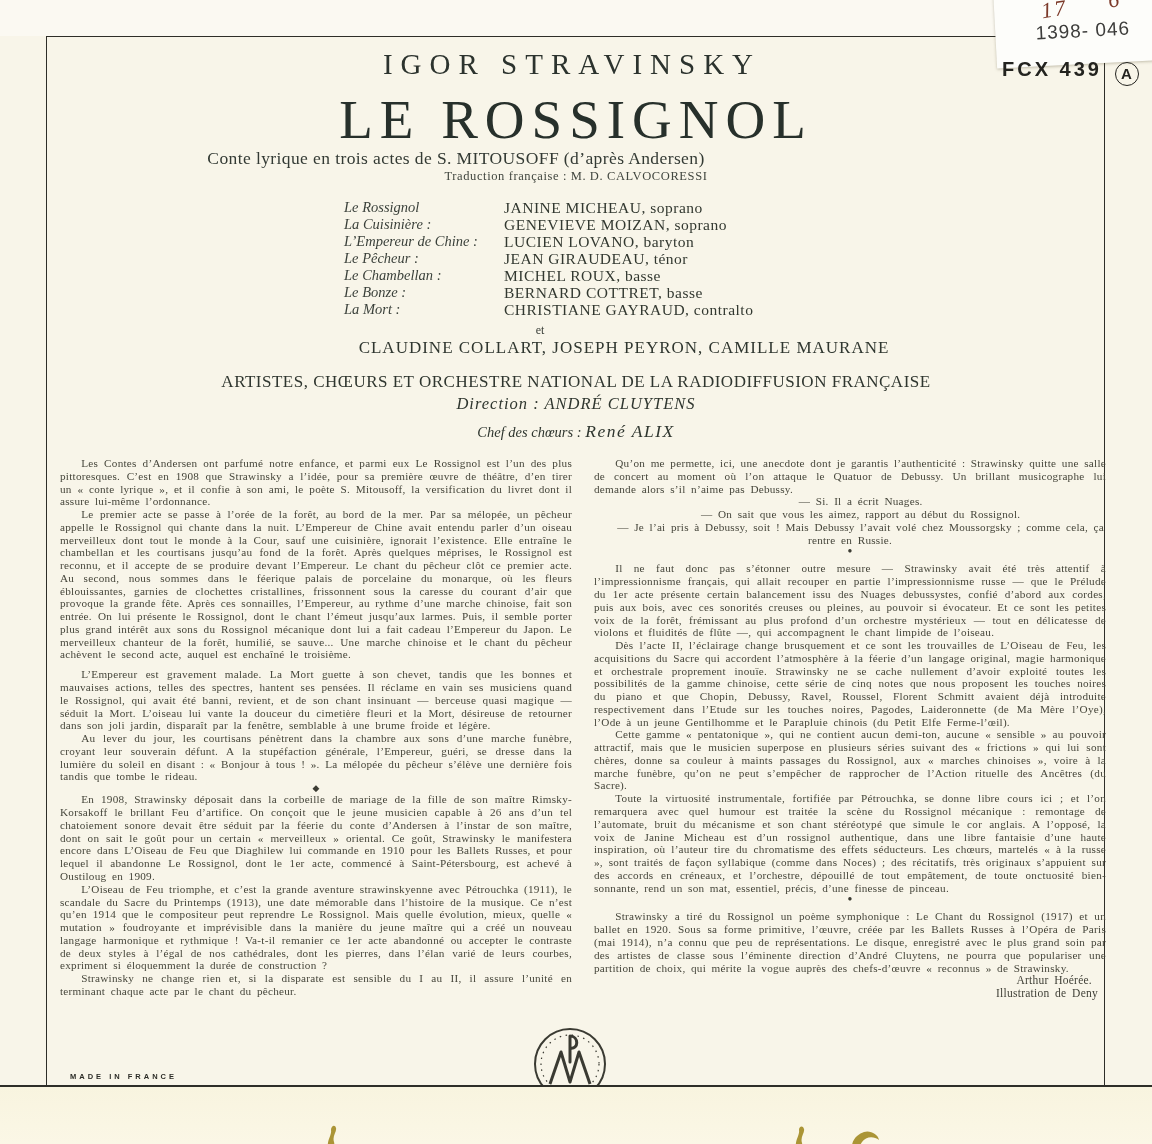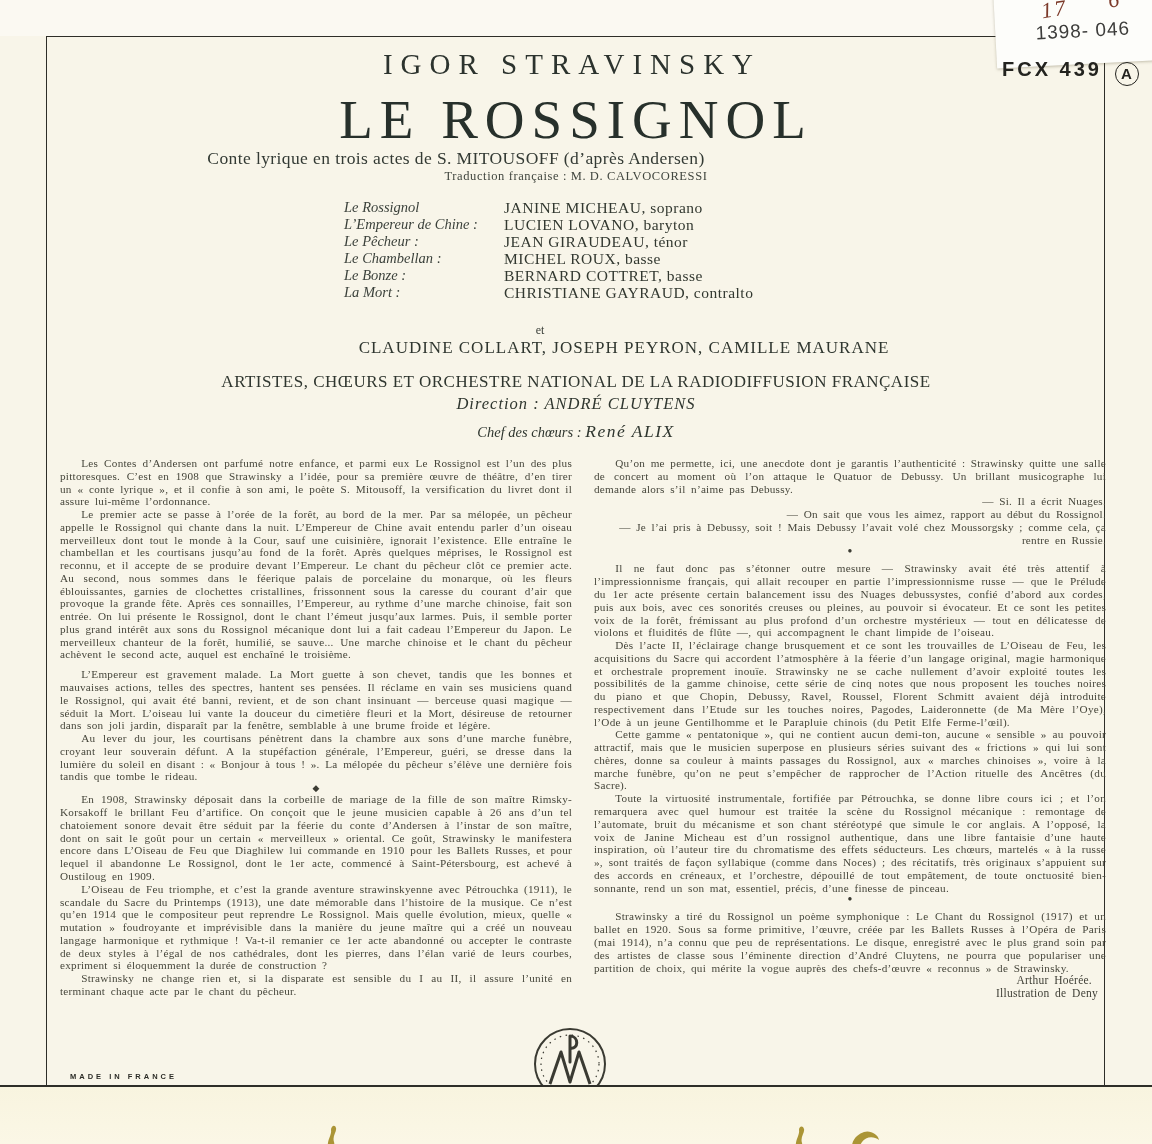--- a/index.html
+++ b/index.html
@@ -72,21 +72,21 @@
   
   .col{
     position:absolute;top:457px;width:512px;
     font-size:11.2px;line-height:1.14;color:#46463b;
     text-align:justify;letter-spacing:.25px;word-spacing:2.5px;
   }
   .col-left{left:60px;}
   .col-right{left:594px;}
   .col p{margin:0;text-indent:1.9em;}
   .col p.gap{margin-top:7px;}
-  .col p.dlg{text-indent:1.9em;text-align:right;}
+  .col p.dlg{text-indent:1.9em;text-align:center;}
   .orn{margin:5px 0;text-align:center;text-indent:0 !important;color:#3c3c33;}
   .orn.diamond{font-size:9px;}
   .orn.dot{font-size:8px;}
   .sig{margin-top:9px;text-align:right;text-indent:0 !important;padding-right:14px;font-size:11.5px;color:#3f3f36;}
   .sig2{text-align:right;text-indent:0 !important;padding-right:8px;font-size:11.5px;color:#3f3f36;margin-top:4px;}
   
   .made-in{
     position:absolute;left:70px;top:1072px;
     font-family:"Liberation Sans",sans-serif;font-weight:bold;
     font-size:7.5px;letter-spacing:3px;color:#2c2c27;
@@ -101,20 +101,24 @@
 
 <div class="composer">IGOR  STRAVINSKY</div>
 <div class="title">LE ROSSIGNOL</div>
 <div class="subtitle">Conte lyrique en trois actes de S. MITOUSOFF (d’après Andersen)</div>
 <div class="translation">Traduction française : M. D. CALVOCORESSI</div>
 
 <div class="cast">
   <div class="cast-row">
     <span class="cast-role">Le Rossignol</span>
     <span class="cast-name">JANINE MICHEAU, soprano</span>
+  </div>
+  <div class="cast-row">
+    <span class="cast-role">La Cuisinière :</span>
+    <span class="cast-name">GENEVIEVE MOIZAN, soprano</span>
   </div>
   <div class="cast-row">
     <span class="cast-role">L’Empereur de Chine :</span>
     <span class="cast-name">LUCIEN LOVANO, baryton</span>
   </div>
   <div class="cast-row">
     <span class="cast-role">Le Pêcheur :</span>
     <span class="cast-name">JEAN GIRAUDEAU, ténor</span>
   </div>
   <div class="cast-row">

